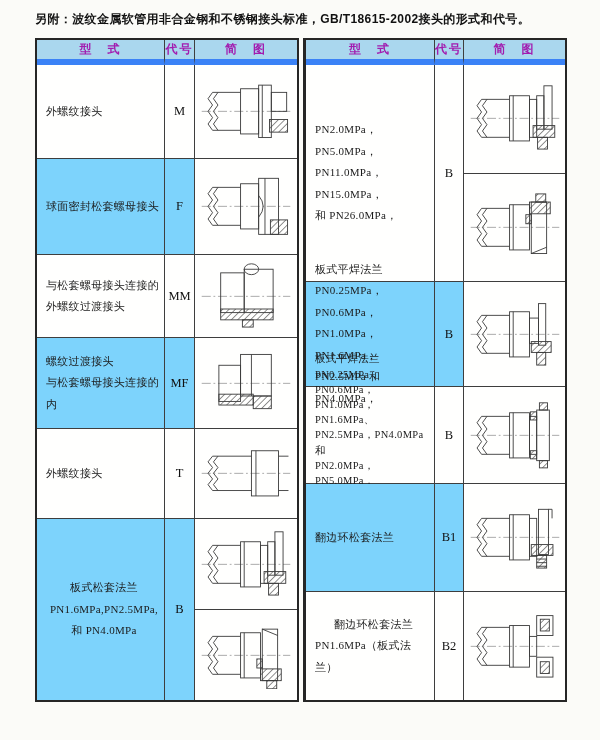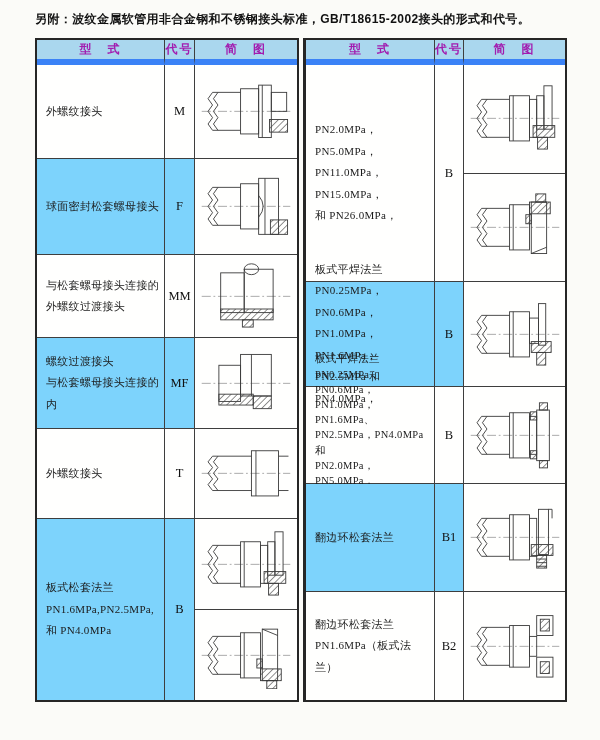--- a/index.html
+++ b/index.html
@@ -18,21 +18,21 @@
   .lc{display:flex;flex-direction:column;justify-content:center;
       padding:4px 2px 4px 9px;font-family:"Liberation Serif","DejaVu Serif",serif;
       font-size:11px;color:#1b1b1b;line-height:1.95;letter-spacing:0.3px;
       border-right:1px solid #3e3e3e;border-bottom:1px solid #3e3e3e;}
   .cc{display:flex;align-items:center;justify-content:center;
       font-family:"Liberation Serif","DejaVu Serif",serif;font-size:12.5px;color:#111;
       border-right:1px solid #3e3e3e;border-bottom:1px solid #3e3e3e;}
   .dc{display:flex;align-items:center;justify-content:center;background:#fffffe;
       border-bottom:1px solid #3e3e3e;}
   .ec{border-right:none;}
-  .er{border-bottom:none;}
+  .er{border-bottom:none;align-items:center;}
   .yellow{background:#7dd3fc;}
   .tight{line-height:1.45;font-size:10.5px;}
   .stack{flex-direction:column;padding:0;}
   .half{flex:1;width:100%;display:flex;align-items:center;justify-content:center;}
   .half + .half{border-top:1px solid #3e3e3e;}
   .dg{width:94px;display:block;}
   .dg path,.dg rect,.dg line,.dg ellipse{fill:none;stroke:#3b3b3b;stroke-width:1;}
   .dg .hz{fill:url(#hatch);stroke:#3b3b3b;}
   .dg .cl{stroke:#8a8a8a;stroke-width:0.8;stroke-dasharray:10 3 2 3;}
 </style>

